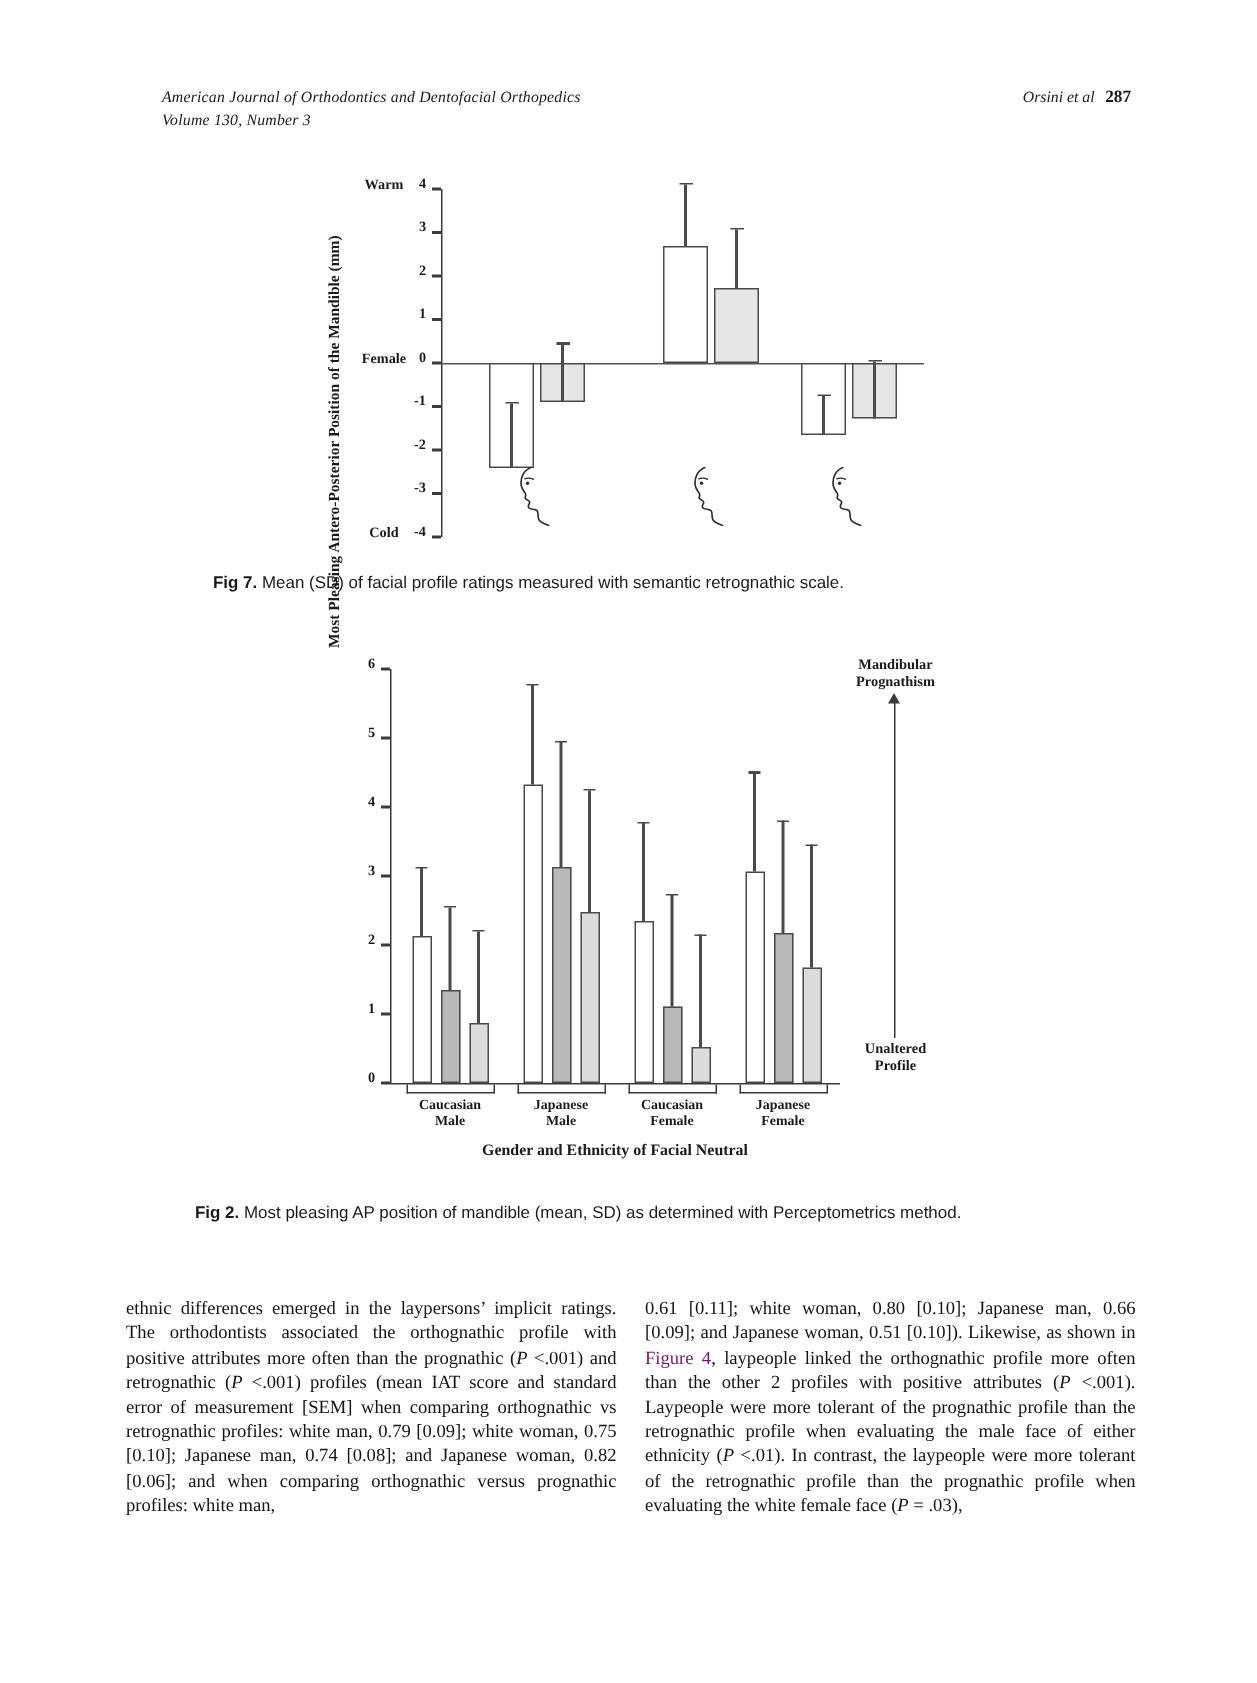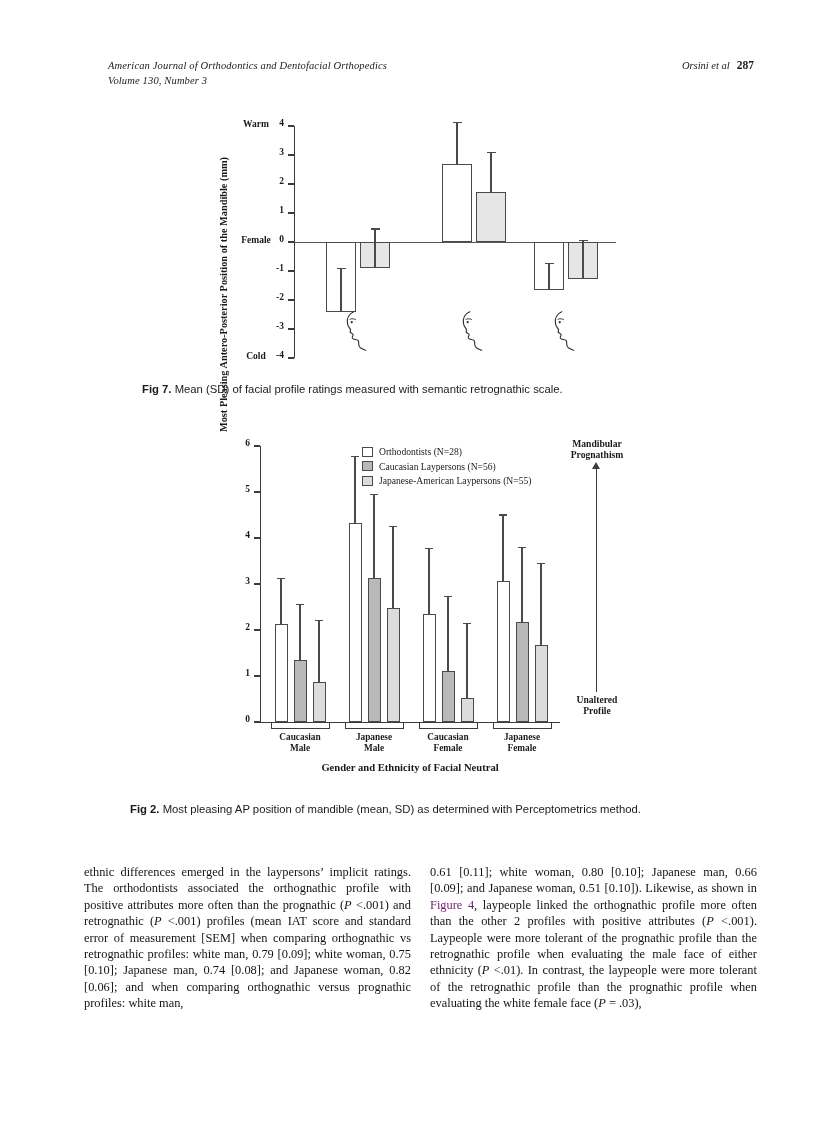--- a/index.html
+++ b/index.html
@@ -486,34 +486,20 @@
         <div>Caucasian</div>
         <div>Female</div>
       </div>
       <div class="f2-bracket" style="left: 270.5px; width: 59px;"></div>
       <div class="f2-grouplabel" style="left: 257px;">
         <div>Japanese</div>
         <div>Female</div>
       </div>
     </div>
   <div class="f2-xlabel">Gender and Ethnicity of Facial Neutral</div>
-  <div class="f2-legend" id="f2-legend">
-      <div class="f2-legend-row">
-        <span class="f2-swatch s0"></span>
-        <span class="f2-legend-label">Orthodontists (N=28)</span>
-      </div>
-      <div class="f2-legend-row">
-        <span class="f2-swatch s1"></span>
-        <span class="f2-legend-label">Caucasian Laypersons (N=56)</span>
-      </div>
-      <div class="f2-legend-row">
-        <span class="f2-swatch s2"></span>
-        <span class="f2-legend-label">Japanese-American Laypersons (N=55)</span>
-      </div>
-    </div>
   <div id="f2-annos">
       <div class="f2-anno" style="left: 325px; top: 6px;">Mandibular<br>Prognathism</div>
       <div class="f2-anno" style="left: 325px; top: 262px;">Unaltered<br>Profile</div>
       <div class="f2-arrow-line" style="top: 36px; height: 224px;"></div>
       <div class="f2-arrow-head" style="top: 30px; border-bottom: 7px solid rgb(59, 59, 59);"></div>
     </div>
 </div>
 
 <div class="caption" style="left:130px; top:802px; width:592px;">
   <b>Fig 2.</b>

